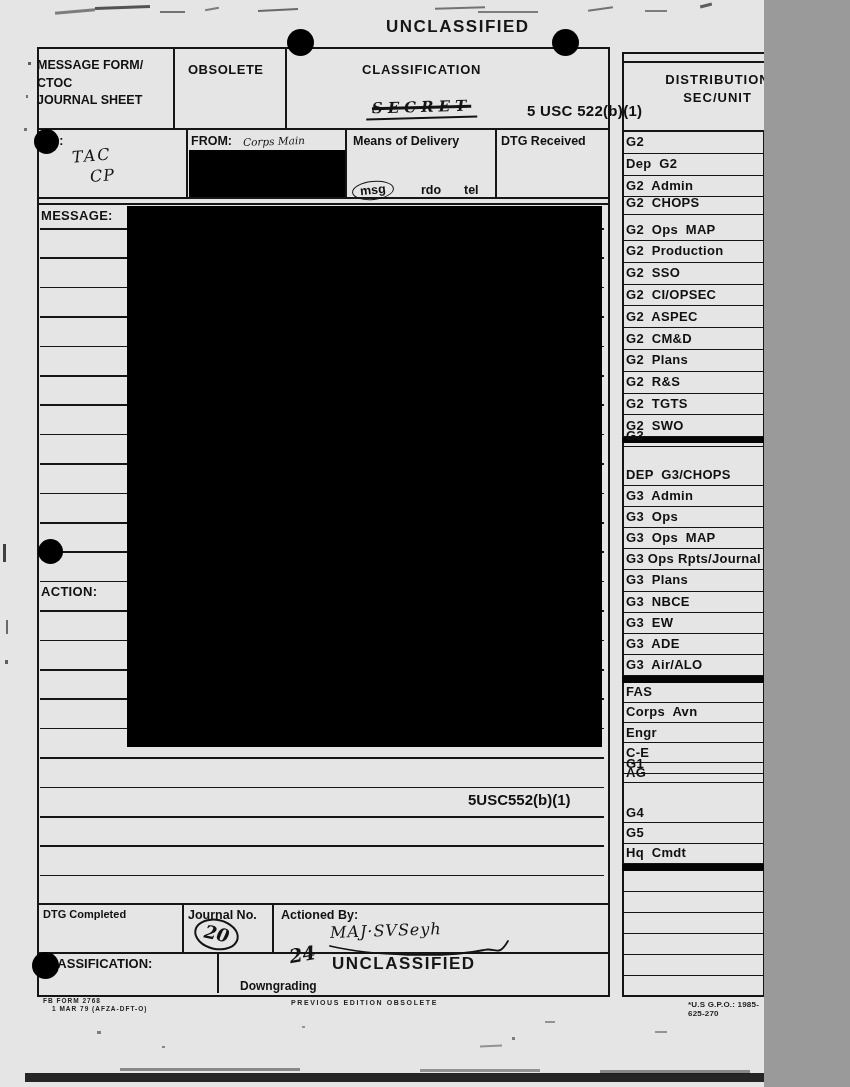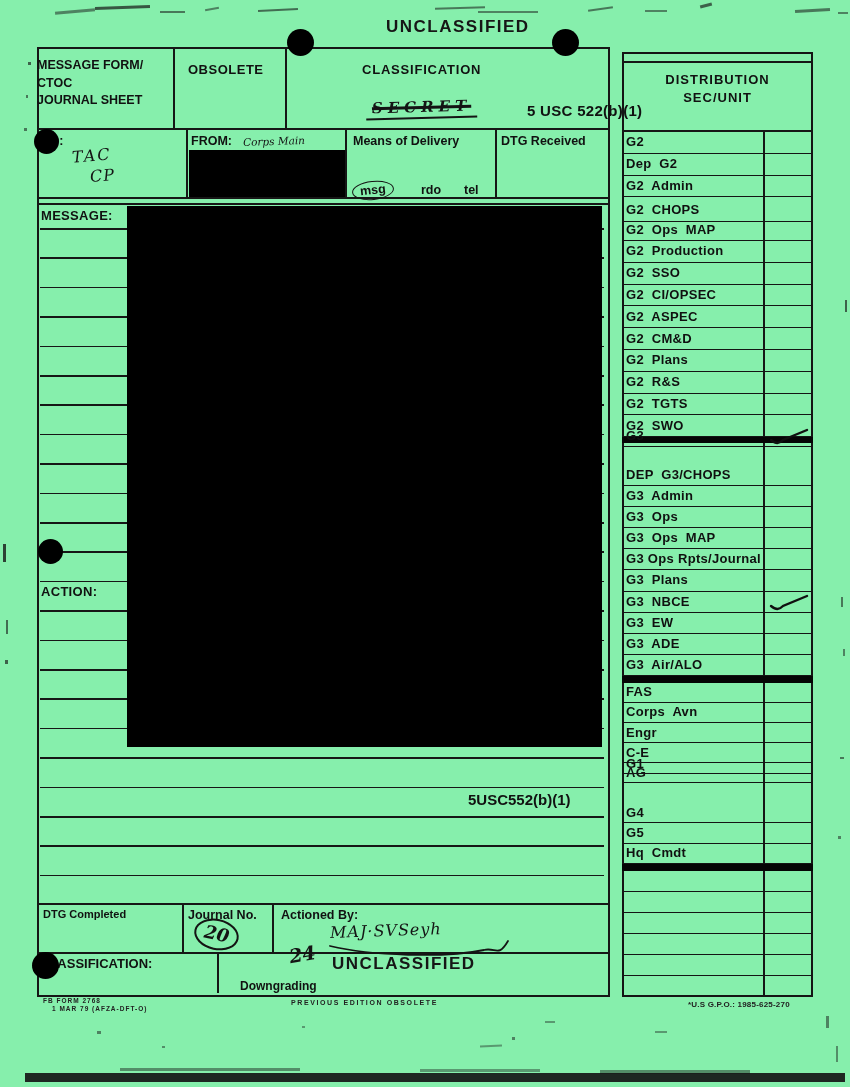--- a/index.html
+++ b/index.html
@@ -1,16 +1,16 @@
 <!DOCTYPE html>
 <html><head>
 <meta charset="utf-8">
 <style>
   html,body{margin:0;padding:0;background:#9a9a9a;}
-  #page{position:relative;width:850px;height:1087px;background:#86efac;overflow:hidden;
+  #page{position:relative;width:764px;height:1087px;background:#e5e5e5;overflow:hidden;
         font-family:"Liberation Sans",sans-serif;color:#0e0e0e;}
   .abs{position:absolute;}
   .lbl{font-weight:700;color:#111;}
   .hline{position:absolute;background:#161616;height:2px;}
   .vline{position:absolute;background:#161616;width:2px;}
   .thin{height:1.5px;}
   .redact{position:absolute;background:#000;}
   .punch{position:absolute;background:#000;border-radius:50%;}
   .hand{font-family:"DejaVu Serif",serif;font-style:italic;color:#141414;}
   .banner{font-weight:700;letter-spacing:1.5px;color:#161616;}
@@ -135,21 +135,21 @@
   <div id="dist-rows">
       <div class="dist-row" style="top: 132px; height: 21.8px;">
         <span class="dist-label">G2</span>
       </div>
       <div class="dist-row" style="top: 153.8px; height: 21.8px;">
         <span class="dist-label">Dep  G2</span>
       </div>
       <div class="dist-row" style="top: 175.6px; height: 21.8px;">
         <span class="dist-label">G2  Admin</span>
       </div>
-      <div class="dist-row" style="top: 200px; height: 21.8px;">
+      <div class="dist-row" style="top: 193px; height: 21.8px;">
         <span class="dist-label">G2  CHOPS</span>
       </div>
       <div class="dist-row" style="top: 219.2px; height: 21.8px;">
         <span class="dist-label">G2  Ops  MAP</span>
       </div>
       <div class="dist-row" style="top: 241px; height: 21.8px;">
         <span class="dist-label">G2  Production</span>
       </div>
       <div class="dist-row" style="top: 262.8px; height: 21.8px;">
         <span class="dist-label">G2  SSO</span>

